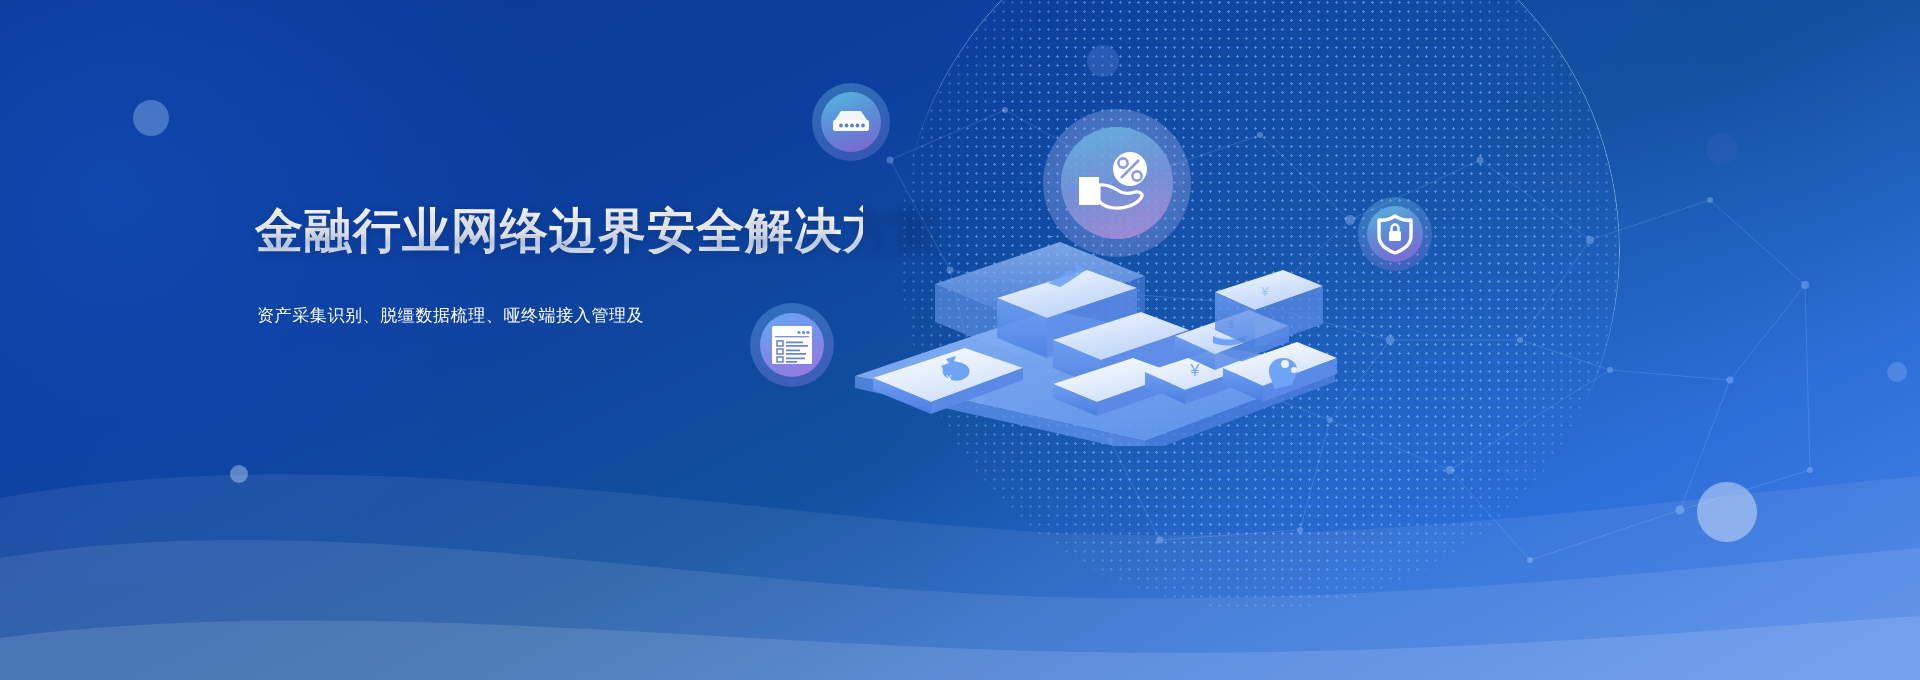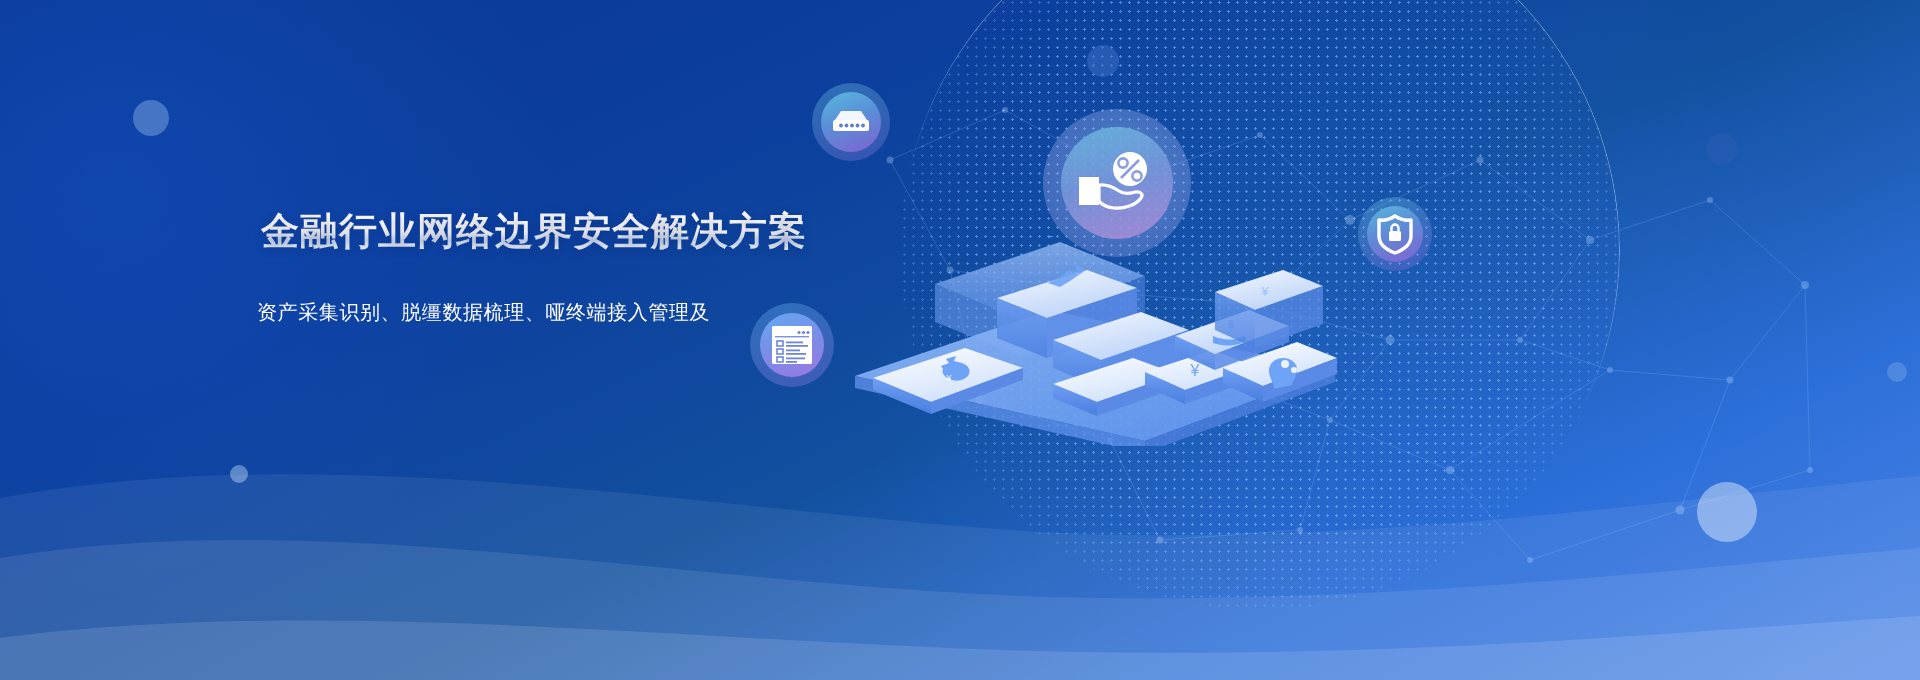--- a/index.html
+++ b/index.html
@@ -77,36 +77,36 @@
   
   .bokeh { position: absolute; border-radius: 50%; pointer-events: none; }
 
   
   .copy {
     position: absolute;
     left: 249px; top: 196px;
     width: 620px;
   }
   .headline {
-    margin: 12px;
-    font-size: 38px;
+    margin: 6px;
+    font-size: 48px;
     font-weight: bold;
     line-height: 1.22;
     letter-spacing: 1px;
     color: #ffffff;
     background: linear-gradient(180deg, #ffffff 0%, #ffffff 52%, #cddcf2 70%, #ffffff 100%);
     -webkit-background-clip: text;
     background-clip: text;
     -webkit-text-fill-color: transparent;
     text-shadow: 0 2px 10px rgba(0,20,70,0.22);
     white-space: nowrap;
   }
   .subcopy {
     margin: 38px 0 0 8px;
-    font-size: 20px;
+    font-size: 17px;
     line-height: 2.0;
     color: #ffffff;
     font-weight: normal;
     letter-spacing: 0.6px;
   }
   .subcopy div { white-space: nowrap; }
 
   
   .badge {
     position: absolute;

